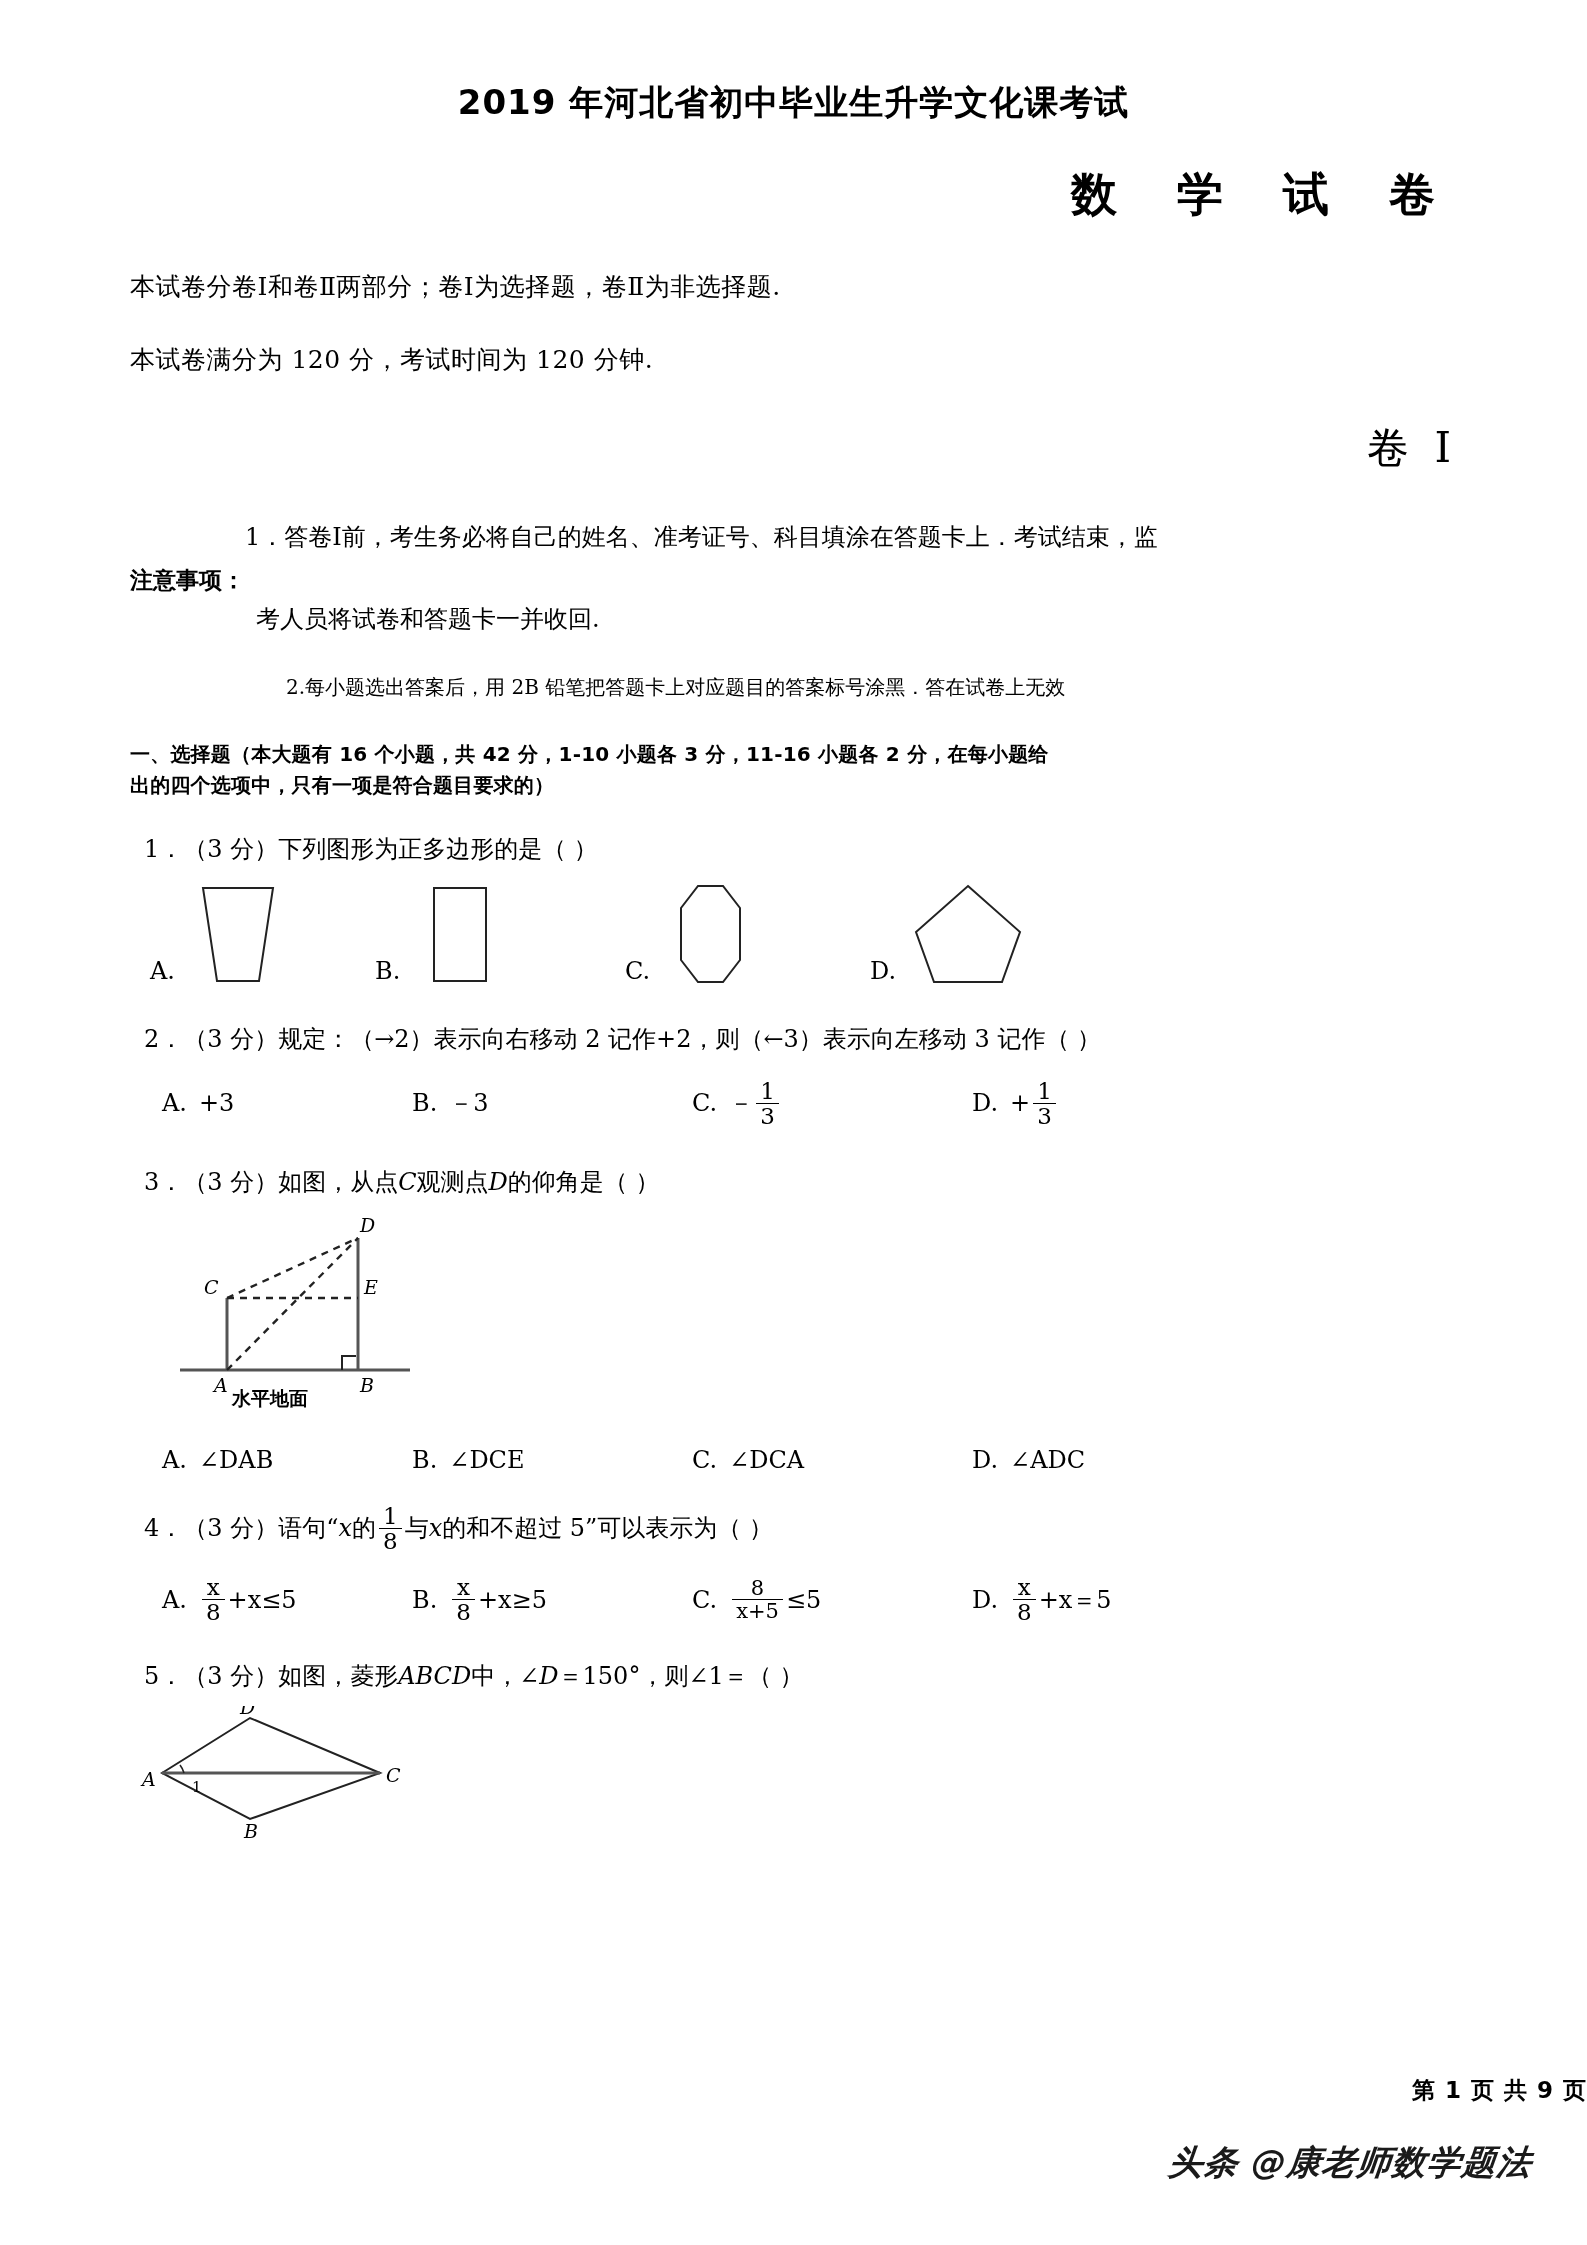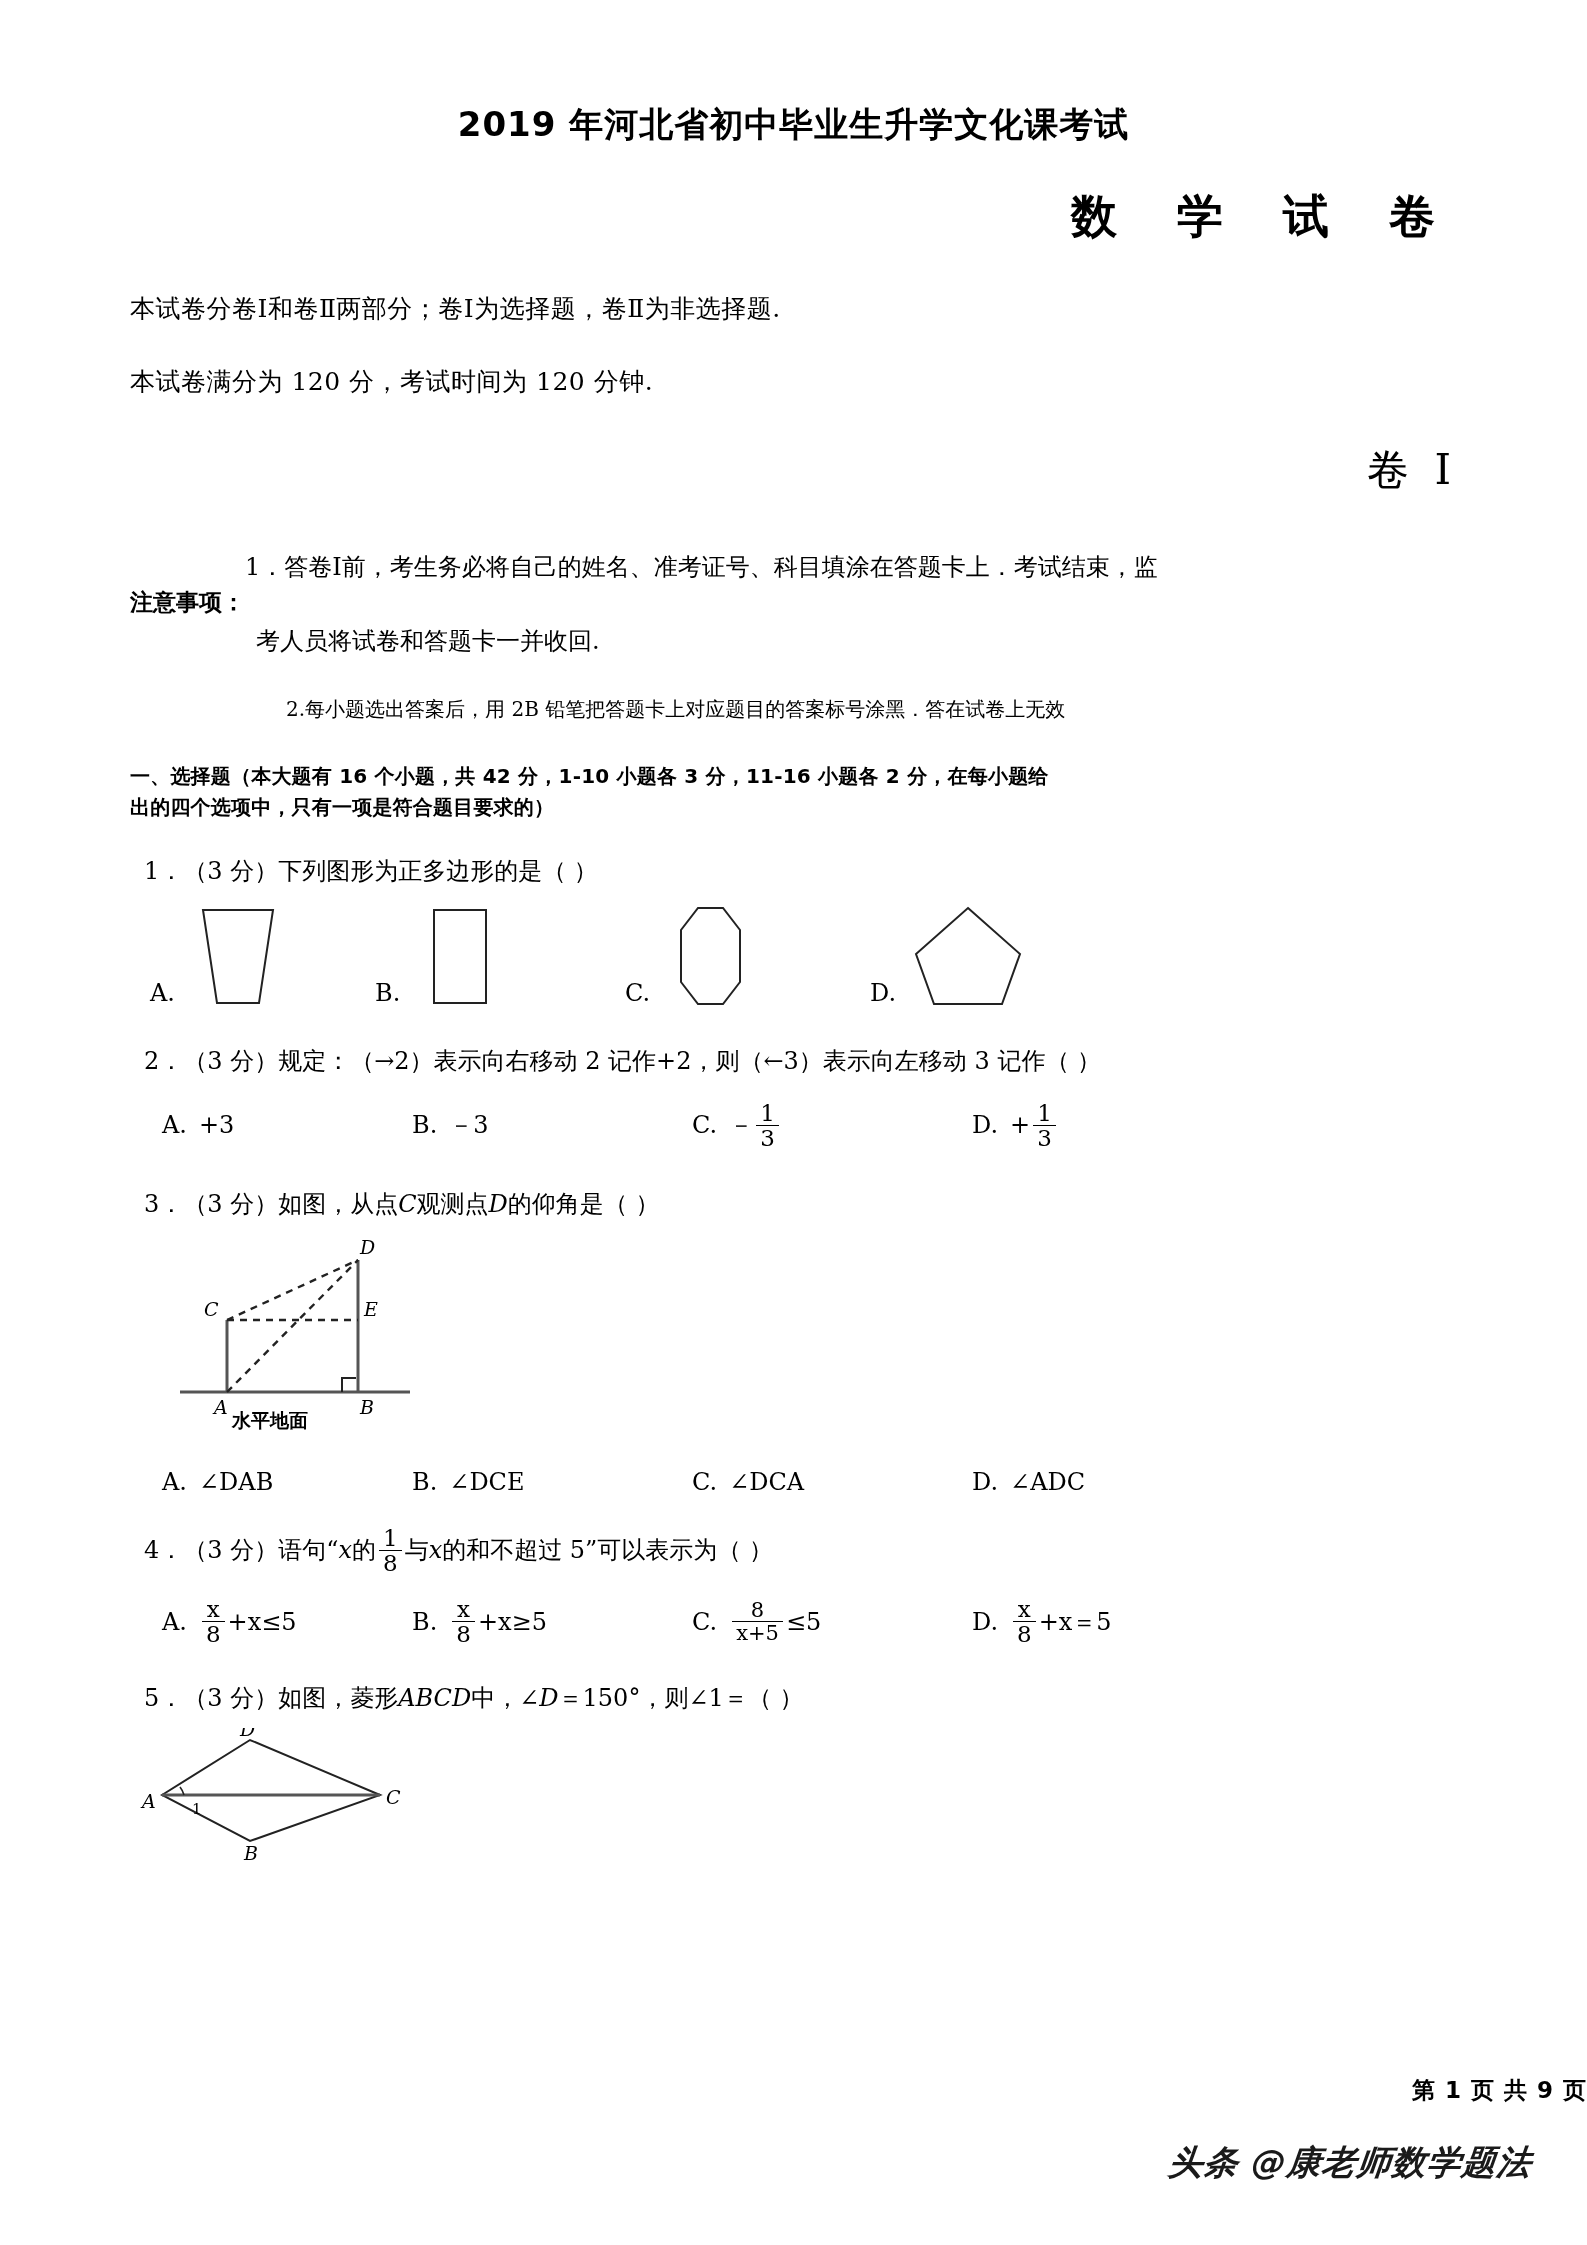--- a/index.html
+++ b/index.html
@@ -21,21 +21,21 @@
     padding: 0 130px;
   }
 
   
   .main-title {
     text-align: center;
     font-family: "DejaVu Sans", "Liberation Sans", sans-serif;
     font-weight: bold;
     font-size: 34px;
     letter-spacing: 1px;
-    padding-top: 102px;
+    padding-top: 80px;
   }
   .sub-title {
     text-align: right;
     font-family: "DejaVu Sans", "Liberation Sans", sans-serif;
     font-weight: bold;
     font-size: 46px;
     letter-spacing: 22px;
     padding-top: 38px;
     padding-left: 22px;
   }
@@ -63,21 +63,21 @@
     font-size: 24px;
     line-height: 1.65;
   }
   .note-label {
     font-weight: bold;
     white-space: nowrap;
     font-family: "DejaVu Sans", "Liberation Sans", sans-serif;
     font-size: 23px;
     margin-top: 44px;
   }
-  .note-body { flex: 1; margin-top: 8px; }
+  .note-body { flex: 1; }
   .note-cont {
     font-size: 24px;
     line-height: 1.65;
     padding-left: 126px;
   }
   .note-two {
     font-size: 20px;
     padding-top: 34px;
     padding-left: 156px;
   }

